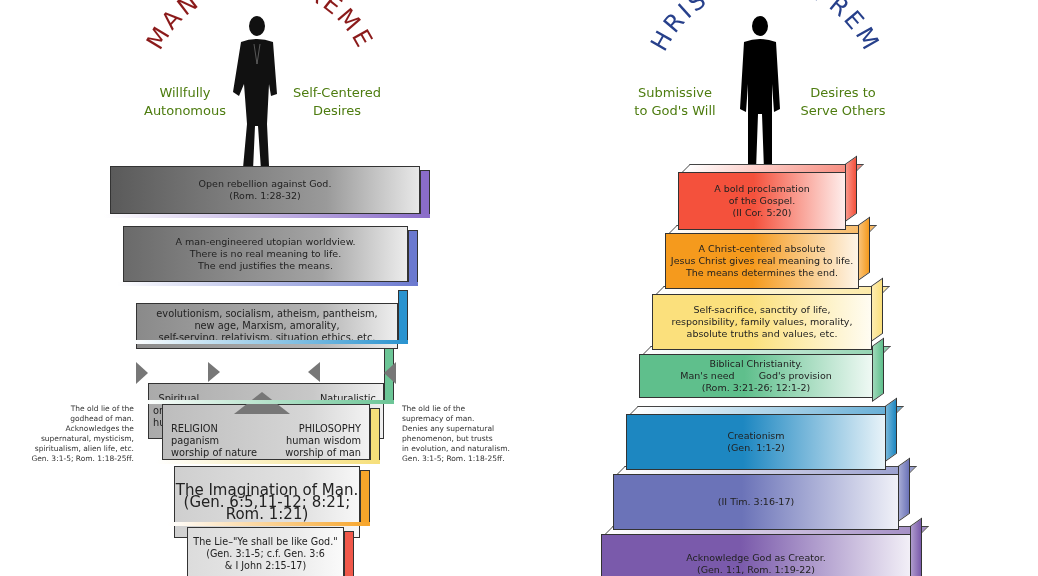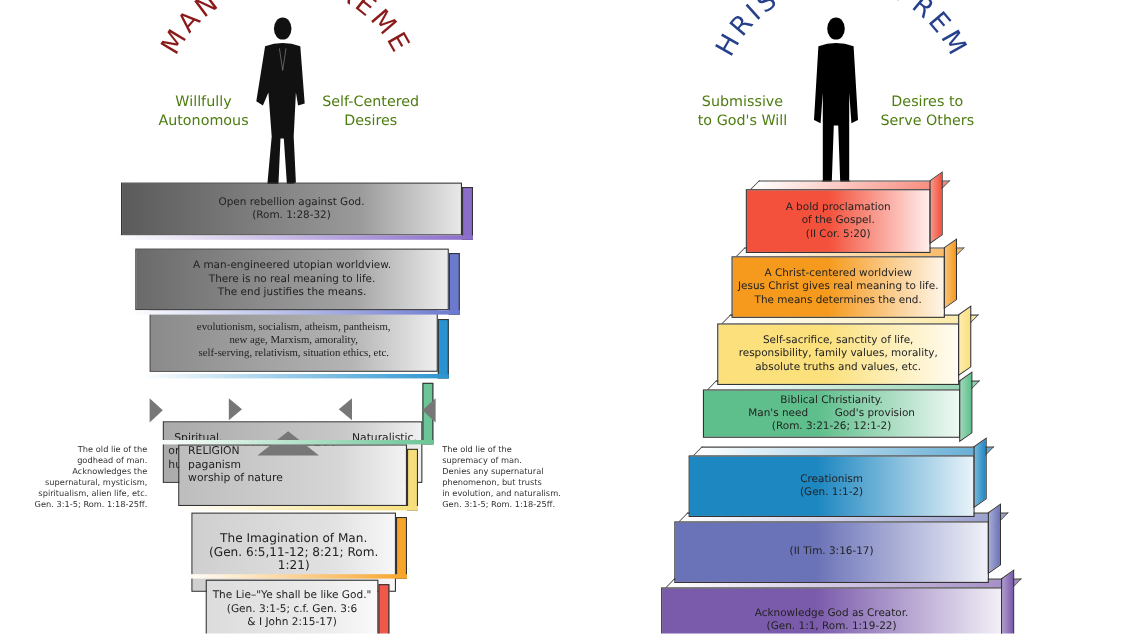--- a/index.html
+++ b/index.html
@@ -63,46 +63,51 @@
 <div id="left-pyramid">
   <div class="layer" id="L0" style="left:110px;top:166px;width:310px;height:48px;background:linear-gradient(90deg,#5a5a5a,#9a9a9a 70%,#e8e8e8);">
     <div>Open rebellion against God.</div>
     <div>(Rom. 1:28-32)</div>
   </div>
   <div class="layer" id="L1" style="left:123px;top:226px;width:285px;height:56px;background:linear-gradient(90deg,#6a6a6a,#a4a4a4 70%,#ececec);">
     <div>A man-engineered utopian worldview.</div>
     <div>There is no real meaning to life.</div>
     <div>The end justifies the means.</div>
   </div>
-  <div class="layer" id="L2" style="left:136px;top:282px;width:262px;height:56px;background:linear-gradient(90deg,#8a8a8a,#b4b4b4 70%,#eeeeee);font-size:9.8px;font-family:Liberation Serif, serif;">
+  <div class="layer" id="L2" style="left:136px;top:303px;width:262px;height:46px;background:linear-gradient(90deg,#8a8a8a,#b4b4b4 70%,#eeeeee);font-size:9.8px;">
     <div>evolutionism, socialism, atheism, pantheism,</div>
     <div>new age, Marxism, amorality,</div>
     <div>self-serving, relativism, situation ethics, etc.</div>
   </div>
   <div class="layer" id="L3" style="left:148px;top:344px;width:236px;height:56px;background:linear-gradient(90deg,#aaaaaa,#c8c8c8 70%,#f0f0f0);flex-direction:row;justify-content:space-between;padding:0 4px;margin-top:39px;">
     <div style="font-size:9.8px;line-height:12px;text-align:center">
       <div>Spiritual,</div>
       <div>or religious</div>
       <div>humanism.</div>
     </div>
     <div style="font-size:14.5px;letter-spacing:0.5px">HUMANISM</div>
     <div style="font-size:9.8px;line-height:12px;text-align:left">
       <div>Naturalistic,</div>
       <div>or secular</div>
       <div>humanism.</div>
     </div>
   </div>
-  <div class="layer" id="L4" style="left:162px;top:404px;width:208px;height:56px;background:linear-gradient(90deg,#bdbdbd,#d6d6d6 70%,#f2f2f2);flex-direction:row;justify-content:space-between;padding:0 8px;align-items:flex-start;">
+  <div class="layer" id="L4" style="left:162px;top:404px;width:208px;height:56px;background:linear-gradient(90deg,#bdbdbd,#d6d6d6 70%,#f2f2f2);flex-direction:row;justify-content:space-between;padding:0 8px;align-items:flex-end;">
     <div style="text-align:left;font-size:9.8px;line-height:12px">
       <div>RELIGION</div>
       <div>paganism</div>
       <div>worship of nature</div>
     </div>
-  </div>
-  <div class="layer" id="L5" style="left:174px;top:466px;width:186px;height:72px;background:linear-gradient(90deg,#cfcfcf,#e2e2e2 70%,#f7f7f7);font-size:11px;">
+    <div style="text-align:right;font-size:9.8px;line-height:12px">
+      <div>PHILOSOPHY</div>
+      <div>human wisdom</div>
+      <div>worship of man</div>
+    </div>
+  </div>
+  <div class="layer" id="L5" style="left:174px;top:466px;width:186px;height:72px;background:linear-gradient(90deg,#cfcfcf,#e2e2e2 70%,#f7f7f7);font-size:15px;">
     <div>The Imagination of Man.</div>
     <div>(Gen. 6:5,11-12; 8:21; Rom. 1:21)</div>
   </div>
   <div class="layer" id="L6" style="left:187px;top:527px;width:157px;height:56px;background:linear-gradient(90deg,#dcdcdc,#ececec 70%,#fafafa);font-size:9.6px;justify-content:flex-start;padding-top:8px;">
     <div>The Lie–"Ye shall be like God."</div>
     <div>(Gen. 3:1-5; c.f. Gen. 3:6</div>
     <div>&amp; I John 2:15-17)</div>
   </div>
 
   <div class="side" style="left: 420px; top: 170px; width: 10px; height: 48px; background: rgb(138, 108, 201);" id="LS0"></div>
@@ -146,21 +151,21 @@
 <div class="top" style="left: 630px; top: 406px; width: 266px; height: 8px; background: linear-gradient(90deg, rgb(255, 255, 255), rgb(97, 171, 212)); border-top: 1px solid rgb(68, 68, 68); border-right: 1px solid rgb(68, 68, 68); border-bottom: none; border-left: 1px solid rgb(68, 68, 68); border-image: initial; transform: skewX(-45deg); transform-origin: left bottom;"></div>
 <div class="top" style="left: 617px; top: 466px; width: 292px; height: 8px; background: linear-gradient(90deg, rgb(255, 255, 255), rgb(151, 157, 205)); border-top: 1px solid rgb(68, 68, 68); border-right: 1px solid rgb(68, 68, 68); border-bottom: none; border-left: 1px solid rgb(68, 68, 68); border-image: initial; transform: skewX(-45deg); transform-origin: left bottom;"></div>
 <div class="top" style="left: 605px; top: 526px; width: 316px; height: 8px; background: linear-gradient(90deg, rgb(255, 255, 255), rgb(162, 140, 196)); border-top: 1px solid rgb(68, 68, 68); border-right: 1px solid rgb(68, 68, 68); border-bottom: none; border-left: 1px solid rgb(68, 68, 68); border-image: initial; transform: skewX(-45deg); transform-origin: left bottom;"></div>
 <div id="right-pyramid">
   <div class="layer rl" id="R0" style="left: 678px; top: 172px; width: 168px; height: 58px; background: linear-gradient(90deg, rgb(244, 81, 60) 0%, rgb(244, 81, 60) 45%, rgb(254, 238, 236) 100%);">
     <div>A bold proclamation</div>
     <div>of the Gospel.</div>
     <div>(II Cor. 5:20)</div>
   </div>
   <div class="layer rl" id="R1" style="left: 665px; top: 233px; width: 194px; height: 56px; background: linear-gradient(90deg, rgb(245, 154, 29) 0%, rgb(245, 154, 29) 45%, rgb(254, 245, 232) 100%);">
-    <div>A Christ-centered worldview</div>
+    <div>A Christ-centered absolute</div>
     <div>Jesus Christ gives real meaning to life.</div>
     <div>The means determines the end.</div>
   </div>
   <div class="layer rl" id="R2" style="left: 652px; top: 294px; width: 220px; height: 56px; background: linear-gradient(90deg, rgb(251, 224, 124) 0%, rgb(251, 224, 124) 45%, rgb(255, 252, 242) 100%);">
     <div>Self-sacrifice, sanctity of life,</div>
     <div>responsibility, family values, morality,</div>
     <div>absolute truths and values, etc.</div>
   </div>
   <div class="layer rl" id="R3" style="left: 639px; top: 354px; width: 234px; height: 44px; background: linear-gradient(90deg, rgb(95, 191, 140) 0%, rgb(95, 191, 140) 45%, rgb(239, 249, 244) 100%);">
     <div>Biblical Christianity.</div>

